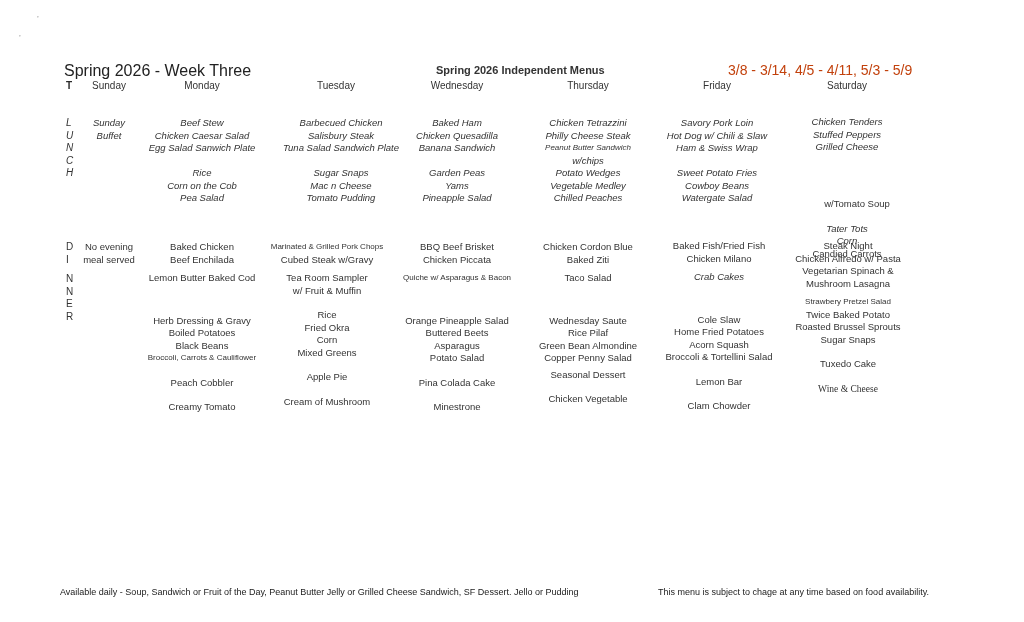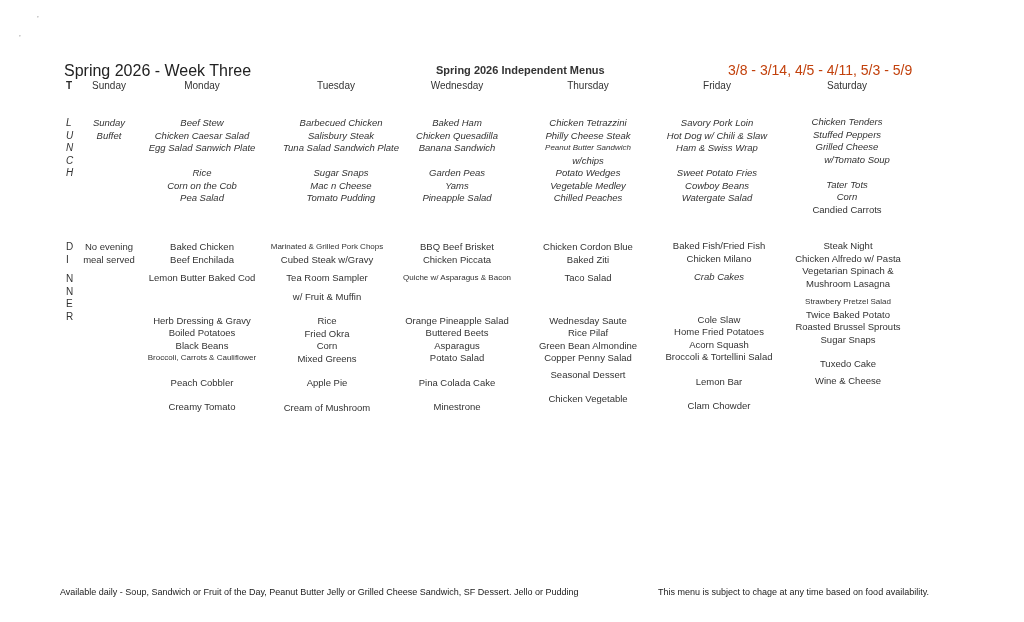--- a/index.html
+++ b/index.html
@@ -98,21 +98,21 @@
   <div class="sp"></div>
   <div>Sweet Potato Fries</div>
   <div>Cowboy Beans</div>
   <div>Watergate Salad</div>
 </div>
 
 <div class="col" style="left:847px;top:116px;">
   <div style="font-style:italic;">Chicken Tenders</div>
   <div style="font-style:italic;">Stuffed Peppers</div>
   <div style="font-style:italic;">Grilled Cheese</div>
-  <div style="font-style:italic;padding-left:20px;">w/Tomato Soup</div>
+  <div style="padding-left:20px;margin-top:44px;">w/Tomato Soup</div>
   <div class="sp"></div>
   <div style="font-style:italic;">Tater Tots</div>
   <div style="font-style:italic;">Corn</div>
   <div>Candied Carrots</div>
 </div>
 
 <div class="abs side" style="left:66px;top:241px;">
   <div>D</div>
   <div>I</div>
   <div style="height:7px;"></div>
@@ -137,21 +137,21 @@
   <div>Black Beans</div>
   <div class="small">Broccoli, Carrots &amp; Cauliflower</div>
   <div style="margin-top:12px;">Peach Cobbler</div>
   <div style="margin-top:12px;">Creamy Tomato</div>
 </div>
 
 <div class="col" style="left:327px;top:241px;">
   <div class="small">Marinated &amp; Grilled Pork Chops</div>
   <div>Cubed Steak w/Gravy</div>
   <div style="margin-top:6px;">Tea Room Sampler</div>
-  <div style="margin-top:6px;">w/ Fruit &amp; Muffin</div>
+  <div style="">w/ Fruit &amp; Muffin</div>
   <div style="height:12px;"></div>
   <div>Rice</div>
   <div>Fried Okra</div>
   <div>Corn</div>
   <div>Mixed Greens</div>
   <div style="margin-top:12px;">Apple Pie</div>
   <div style="margin-top:12px;">Cream of Mushroom</div>
 </div>
 
 <div class="col" style="left:457px;top:241px;">
@@ -196,17 +196,17 @@
 <div class="col" style="left:848px;top:240px;">
   <div>Steak Night</div>
   <div>Chicken Alfredo w/ Pasta</div>
   <div>Vegetarian Spinach &amp;</div>
   <div>Mushroom Lasagna</div>
   <div class="small" style="margin-top:6px;">Strawbery Pretzel Salad</div>
   <div>Twice Baked Potato</div>
   <div>Roasted Brussel Sprouts</div>
   <div>Sugar Snaps</div>
   <div style="margin-top:12px;">Tuxedo Cake</div>
-  <div style="margin-top:4px;">Wine &amp; Cheese</div>
+  <div style="margin-top:12px;font-family:Liberation Serif, serif;">Wine &amp; Cheese</div>
 </div>
 
 <div class="abs footer" style="left:60px;">Available daily - Soup, Sandwich or Fruit of the Day, Peanut Butter Jelly or Grilled Cheese Sandwich, SF Dessert. Jello or Pudding</div>
 <div class="abs footer" style="left:658px;">This menu is subject to chage at any time based on food availability.</div>
 
 </body></html>

